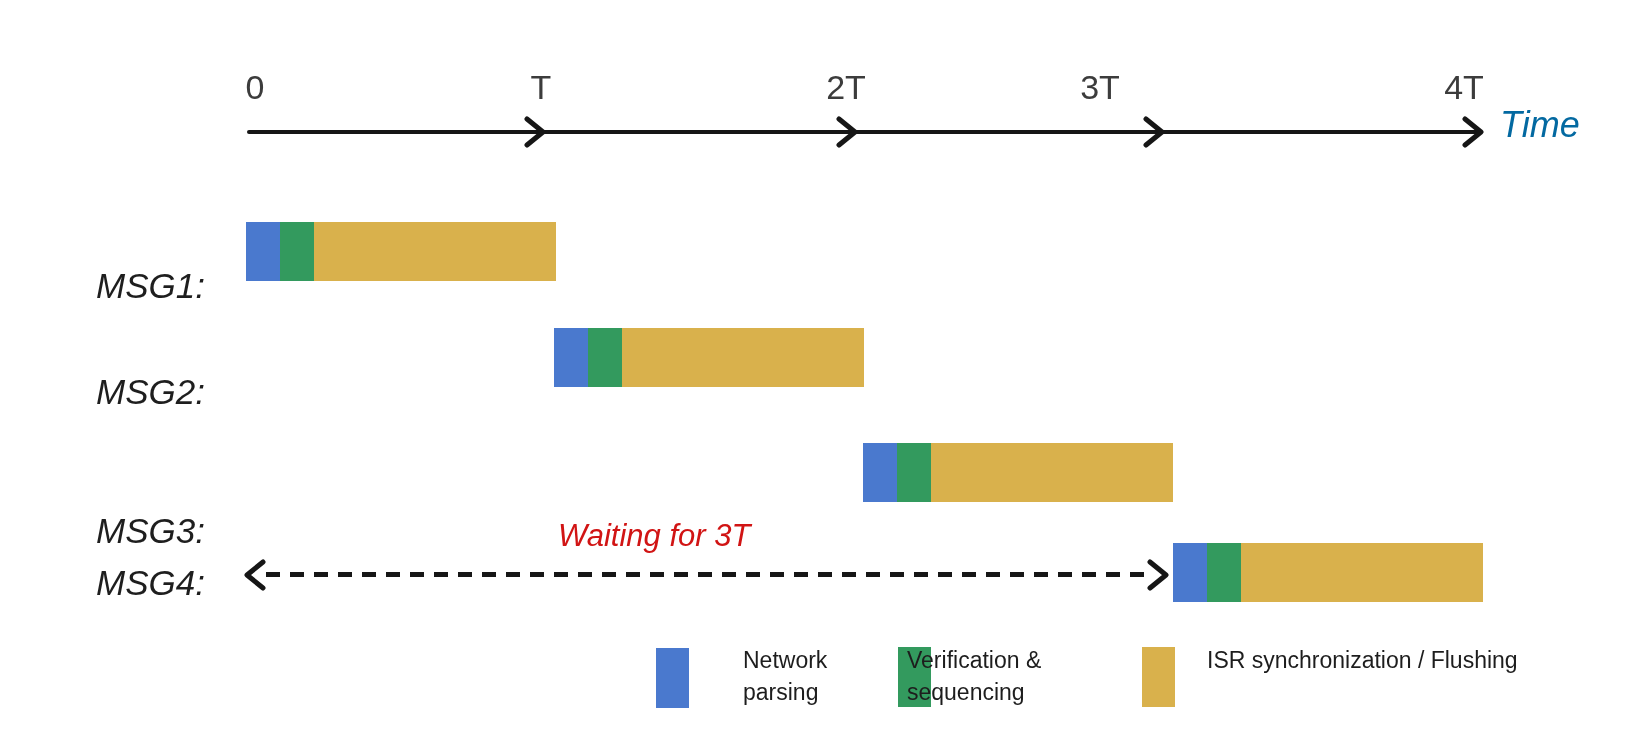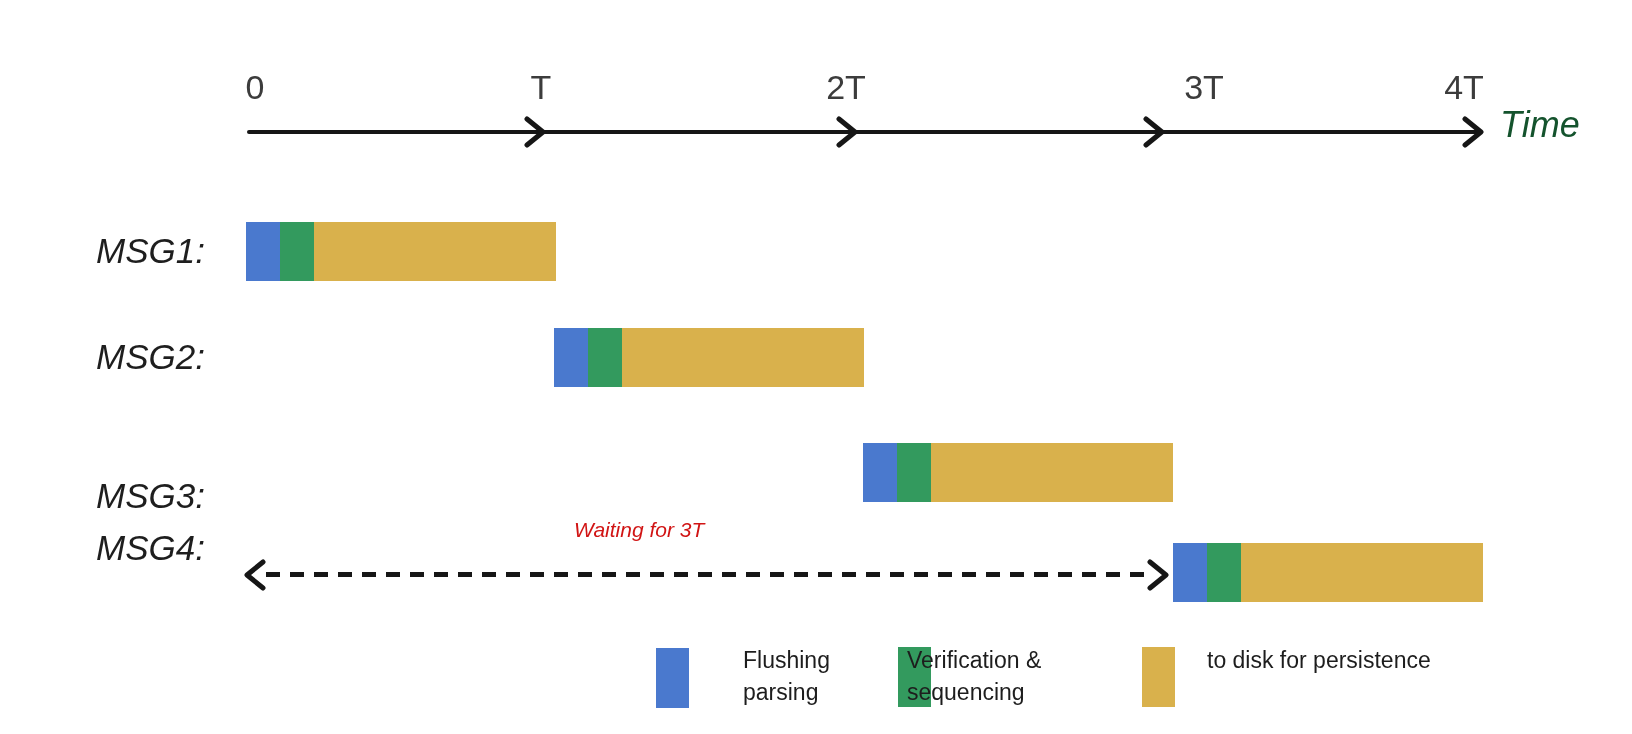--- a/index.html
+++ b/index.html
@@ -20,64 +20,64 @@
     white-space:nowrap;
   }
   .axis-line{
     position:absolute;left:247px;top:130px;
     width:1234px;height:4px;
     background:#161616;border-radius:2px;
   }
   .chev{position:absolute;width:22px;height:34px;}
   .axis-title{
     position:absolute;left:1500px;top:104px;
-    font-size:36px;font-style:italic;color:#14532d;
+    font-size:36px;font-style:italic;color:#0369a1;
     white-space:nowrap;
   }
   
   .row-label{
     position:absolute;left:96px;
     font-size:35px;line-height:36px;font-style:italic;
-    color:#1e1e1e;white-space:nowrap;
+    color:#1e1e1e;white-space:nowrap;margin-top:35px;
   }
   .bar{
     position:absolute;width:310px;height:59px;
     display:flex;flex-direction:row;
   }
   .seg{height:100%;flex:0 0 auto;}
   .seg.fill{flex:1 1 auto;}
   
   .dash-line{
     position:absolute;left:266px;top:572px;
     width:884px;height:5px;
     background:repeating-linear-gradient(to right,#161616 0px,#161616 14px,transparent 14px,transparent 24px);
   }
   .waiting-text{
-    position:absolute;left:574px;top:518px;
-    font-size:21px;font-style:italic;
+    position:absolute;left:558px;top:518px;
+    font-size:31px;font-style:italic;
     color:#d11414;white-space:nowrap;
   }
   
   .swatch{position:absolute;width:33px;height:60px;}
   .legend-text{
     position:absolute;
     font-size:23px;line-height:32px;
     color:#1d1d1d;white-space:nowrap;
   }
 </style>
 </head>
 <body>
 
 <div class="canvas">
 
   <div>
     <div class="tick" style="left:255px">0</div>
     <div class="tick" style="left:541px">T</div>
     <div class="tick" style="left:846px">2T</div>
-    <div class="tick" style="left:1204px">3T</div>
+    <div class="tick" style="left:1100px">3T</div>
     <div class="tick" style="left:1464px">4T</div>
 
     <div class="axis-line"></div>
 
     <svg class="chev" style="left:524px;top:115px" viewBox="0 0 22 34">
         <polyline points="3,4 19,17 3,30" stroke="#161616" stroke-width="5" fill="none" stroke-linecap="round" stroke-linejoin="round"></polyline>
       </svg>
     <svg class="chev" style="left:836px;top:115px" viewBox="0 0 22 34">
         <polyline points="3,4 19,17 3,30" stroke="#161616" stroke-width="5" fill="none" stroke-linecap="round" stroke-linejoin="round"></polyline>
       </svg>
@@ -126,29 +126,29 @@
 
   <div class="bar" style="left:1173px;top:543px">
     <div class="seg" style="background: rgb(74, 121, 206); width: 34px;"></div>
     <div class="seg" style="background: rgb(51, 154, 94); width: 34px;"></div>
     <div class="seg fill" style="background: rgb(217, 177, 76);"></div>
   </div>
 
   <div>
     <div class="swatch" style="left: 656px; top: 648px; background: rgb(74, 121, 206);"></div>
     <div class="legend-text" style="left:743px;top:644px">
-      <div>Flushing</div>
+      <div>Network</div>
       <div>parsing</div>
     </div>
 
     <div class="swatch" style="left: 898px; top: 647px; background: rgb(51, 154, 94);"></div>
     <div class="legend-text" style="left:907px;top:644px">
       <div>Verification &amp;</div>
       <div>sequencing</div>
     </div>
 
     <div class="swatch" style="left: 1142px; top: 647px; background: rgb(217, 177, 76);"></div>
     <div class="legend-text" style="left:1207px;top:644px">
-      <div>to disk for persistence</div>
+      <div>ISR synchronization / Flushing</div>
     </div>
   </div>
 
 </div>
 
 </body></html>

